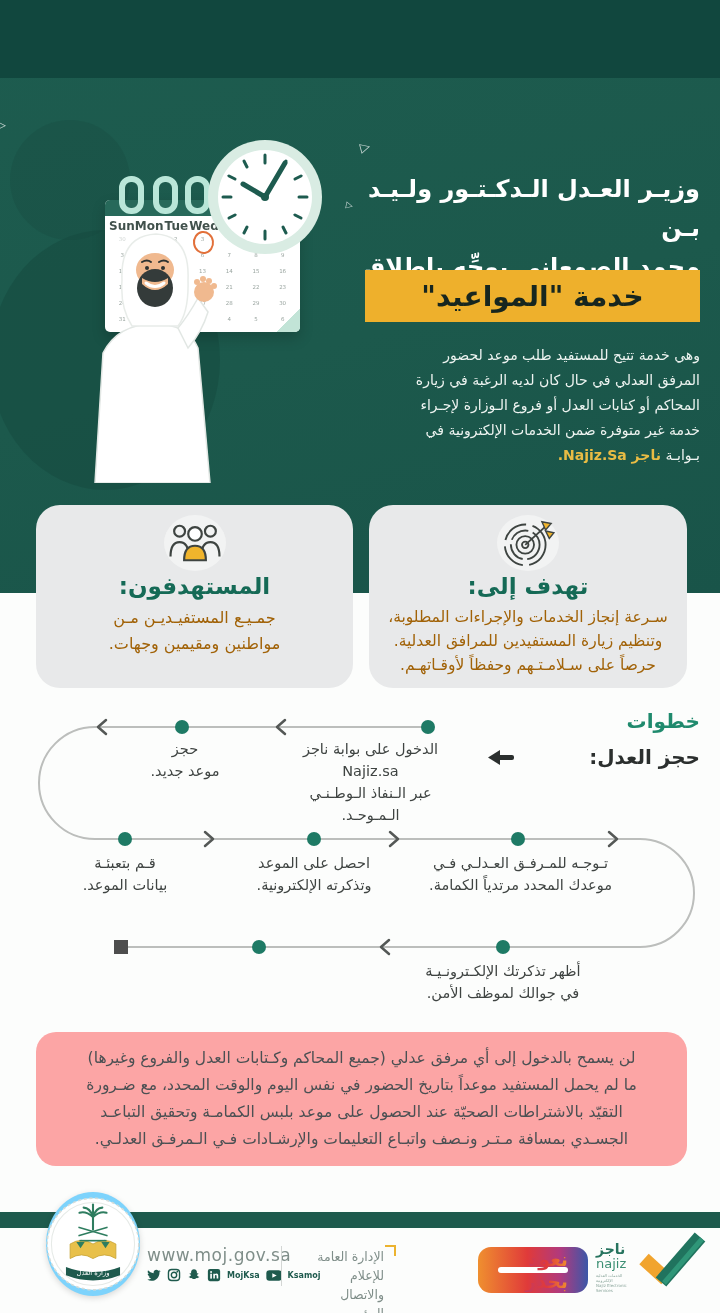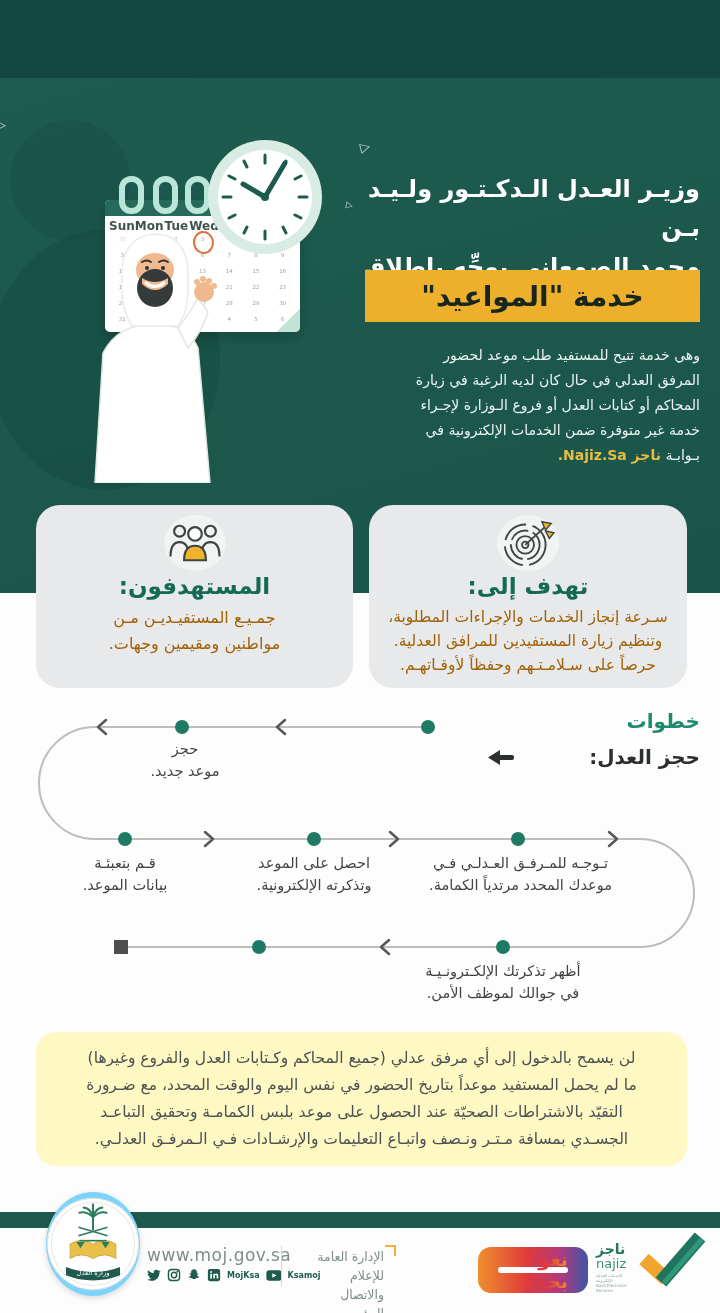--- a/index.html
+++ b/index.html
@@ -43,21 +43,21 @@
   .card-title{color:#156a56;font-size:23px;font-weight:bold;margin-top:2px;}
   .card-body{color:#a16207;font-size:16px;line-height:25.5px;margin-top:6px;white-space:pre-line;}
   
   .steps-head{right:20px;top:703px;width:200px;text-align:right;direction:rtl;font-weight:bold;
               font-size:20px;line-height:36px;}
   .steps-head .g{color:#1f8a6d;}
   .steps-head .d{color:#2b2f2e;}
   .step{position:absolute;text-align:center;direction:rtl;color:#3f4442;font-size:14.5px;
         line-height:22px;white-space:pre-line;}
   
-  .note-card{left:36px;top:1032px;width:651px;height:134px;background:#fef9c3;border-radius:20px;
+  .note-card{left:36px;top:1032px;width:651px;height:134px;background:#fca5a5;border-radius:20px;
              display:flex;align-items:center;justify-content:center;}
   .note-card div{width:600px;text-align:center;direction:rtl;color:#4b5053;font-size:15.5px;
                  line-height:27px;white-space:pre-line;}
   
   .footer-bar{left:0;top:1212px;width:720px;height:16px;background:#1e5a4d;}
   .moj-logo{left:46px;top:1192px;width:94px;height:104px;background:#7dd3fc;border-radius:50%;
             box-shadow:0 2px 6px rgba(0,0,0,.15);}
   .moj-url{left:147px;top:1245px;font-size:17px;color:#7f8e89;letter-spacing:.5px;}
   .social-row{left:147px;top:1268px;display:flex;align-items:center;gap:6px;}
   .social-row svg{display:block;}
@@ -279,20 +279,22 @@
       <polyline points="589,132 597,139 589,146"></polyline>
       <polyline points="369,240 361,247 369,254"></polyline>
     </g>
     <rect x="94" y="240" width="14" height="14" fill="#4d4d4d"></rect>
     <g fill="#2b2f2e">
       <rect x="478" y="55" width="16" height="5" rx="2"></rect>
       <polygon points="480,50 468,57.5 480,65"></polygon>
     </g>
   </svg>
 
+  <div class="step" style="left:283px;top:738px;width:175px;">الدخول على بوابة ناجز Najiz.sa
+عبر الـنفاذ الـوطـنـي الـمـوحـد.</div>
   <div class="step" style="left:120px;top:738px;width:130px;">حجز
 موعد جديد.</div>
   <div class="step" style="left:55px;top:852px;width:140px;">قـم بتعبئـة
 بيانات الموعد.</div>
   <div class="step" style="left:234px;top:852px;width:160px;">احصل على الموعد
 وتذكرته الإلكترونية.</div>
   <div class="step" style="left:418px;top:852px;width:205px;">تـوجـه للمـرفـق العـدلـي فـي
 موعدك المحدد مرتدياً الكمامة.</div>
   <div class="step" style="left:408px;top:960px;width:190px;">أظهر تذكرتك الإلكـترونـيـة
 في جوالك لموظف الأمن.</div>

